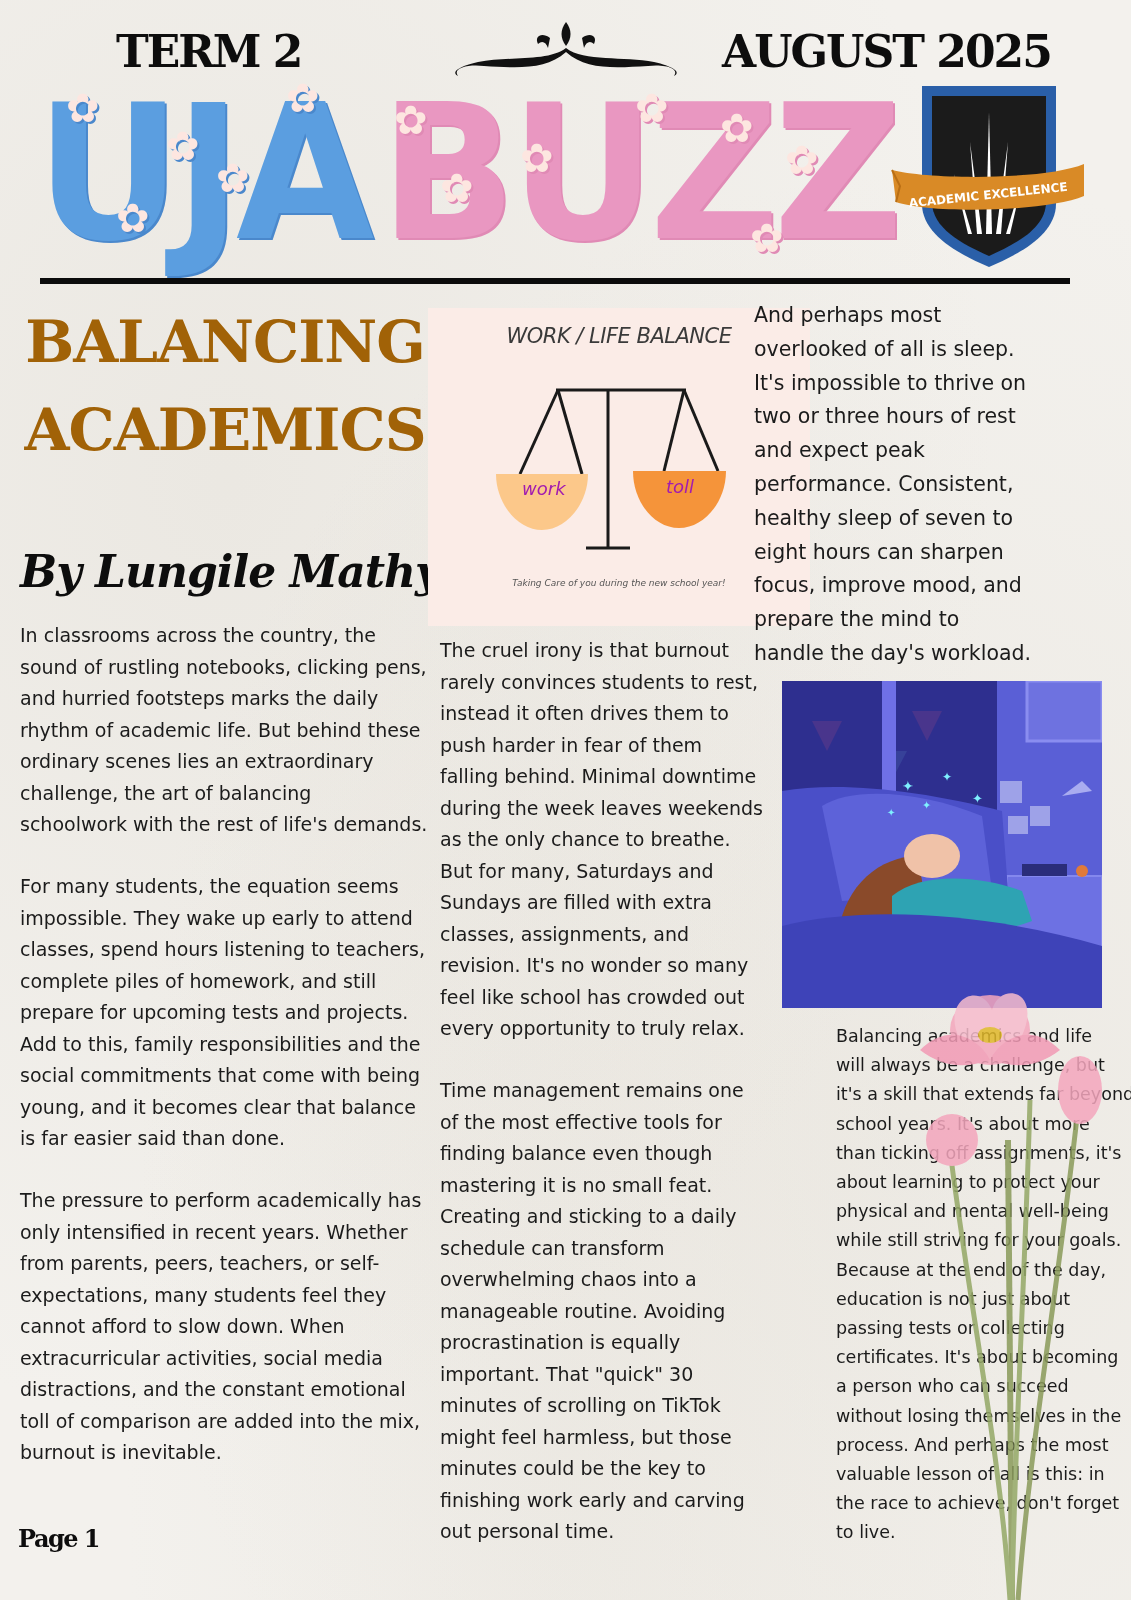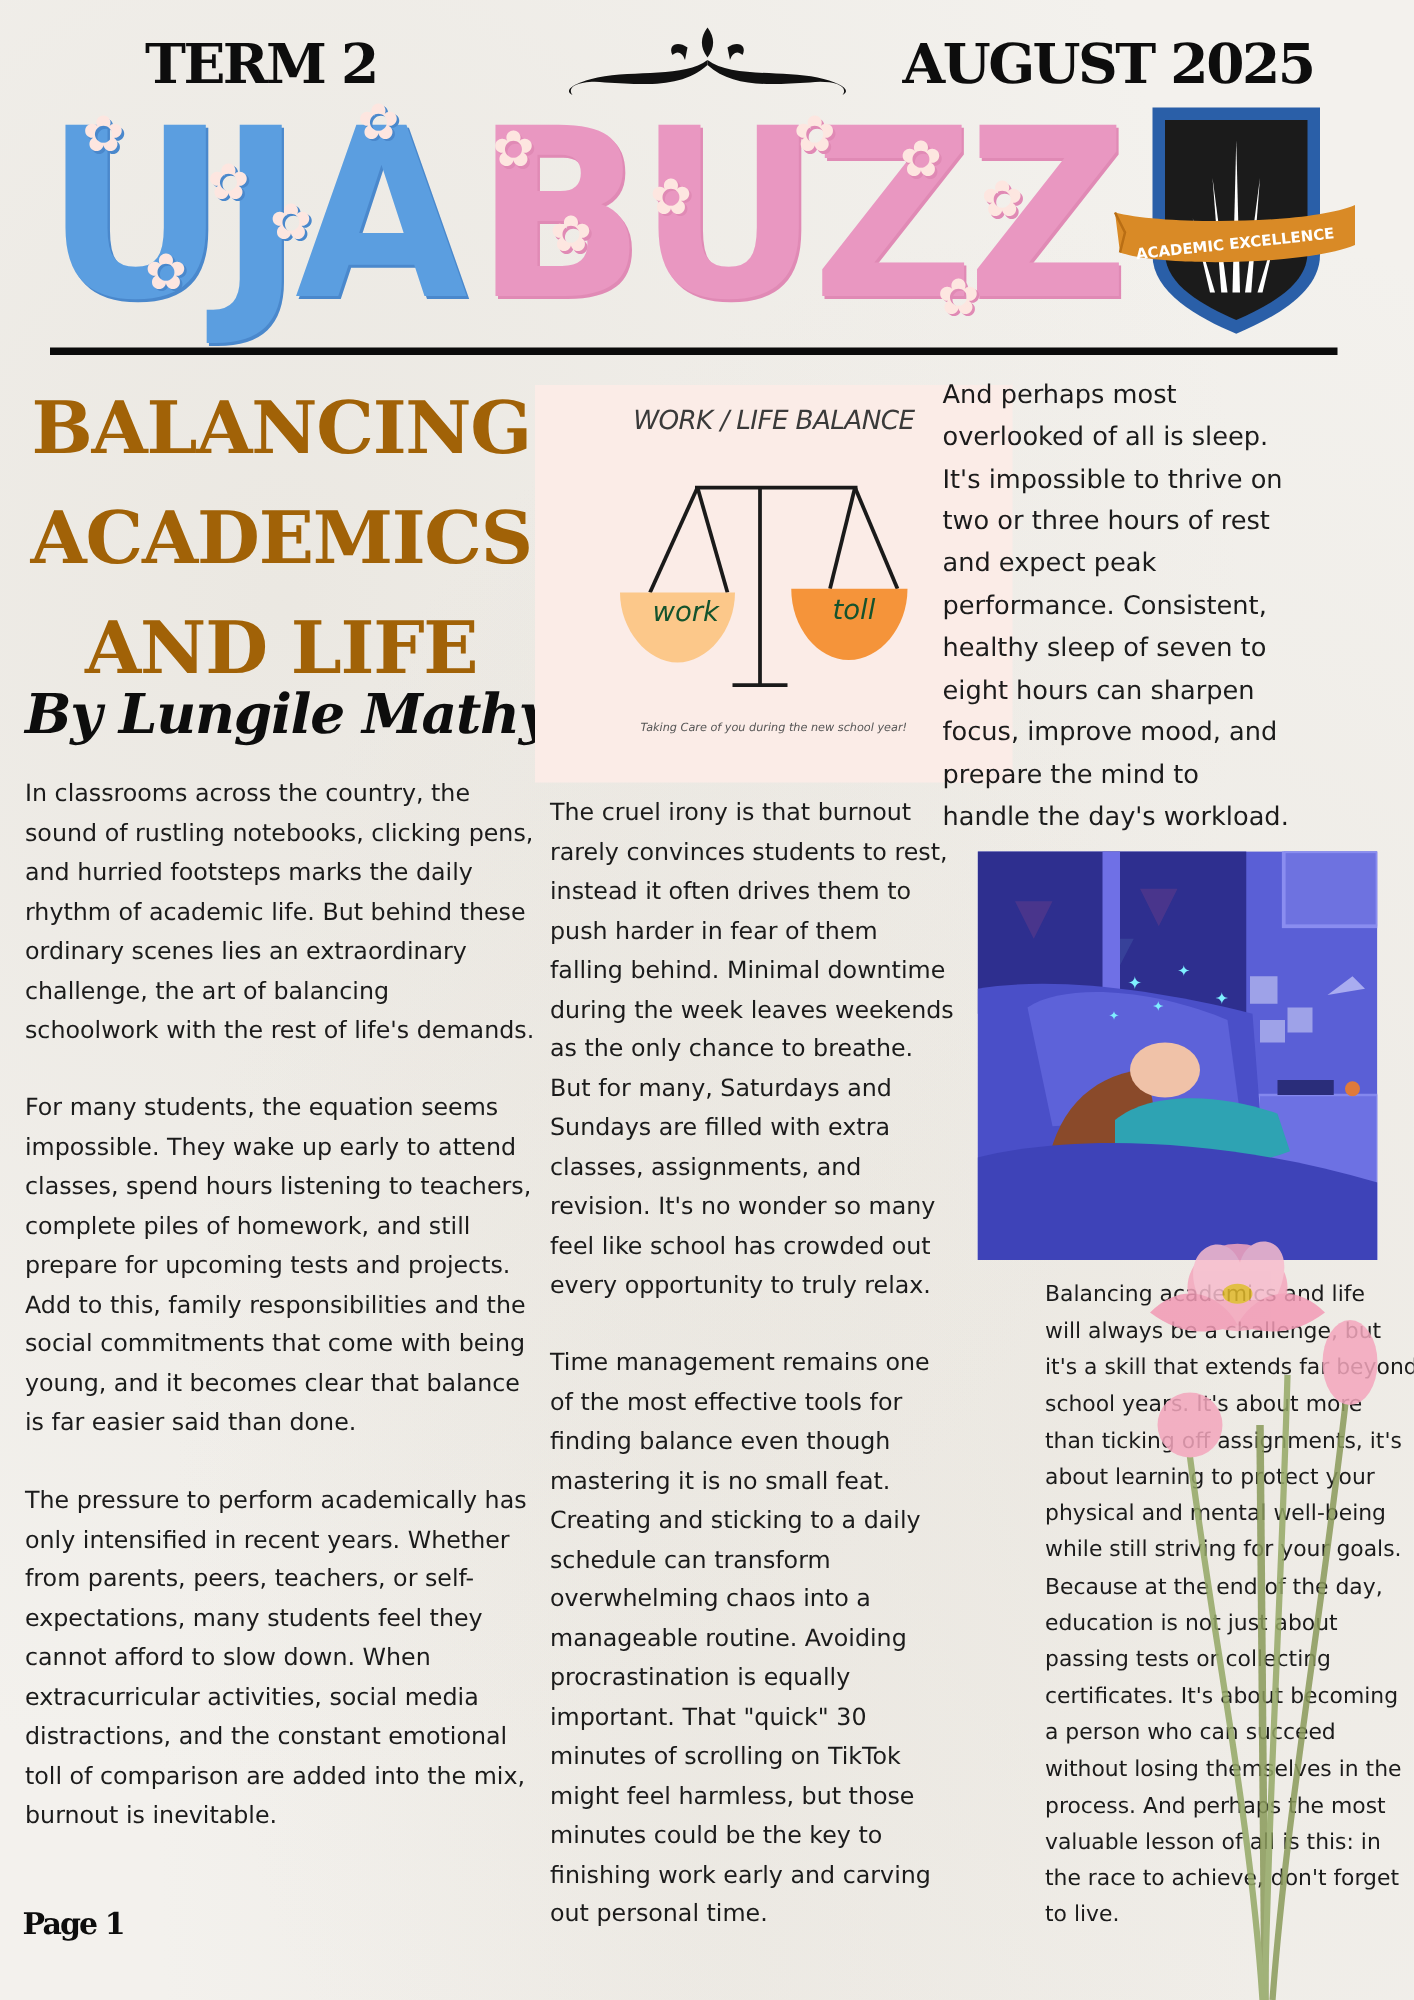--- a/index.html
+++ b/index.html
@@ -67,21 +67,21 @@
       font-family: "DejaVu Sans", sans-serif; font-size: 21px; color: #3a3a3a;
       font-style: italic; letter-spacing: -0.5px;
     }
     .balance-caption {
       position: absolute; left: 0; right: 0; top: 270px; text-align: center;
       font-family: "DejaVu Sans", sans-serif; font-size: 9px; color: #555;
       font-style: italic;
     }
     .pan-label {
       position: absolute; font-family: "DejaVu Sans", sans-serif;
-      font-style: italic; font-size: 22px; color: #14532d;
+      font-style: italic; font-size: 18px; color: #a21caf;
     }
 
     
     .sleep-card { left: 782px; top: 681px; width: 320px; height: 327px; overflow: hidden; }
 
     
     .lotus { left: 880px; top: 980px; width: 250px; height: 620px; pointer-events: none; }
 
     .page-num {
       left: 18px; top: 1524px; font-family: "DejaVu Serif", serif;
@@ -134,21 +134,20 @@
   <path d="M2 86 C40 96 156 96 194 80 L194 112 C156 128 40 130 6 118 Z" fill="#d98a26"></path>
   <path d="M2 86 L10 102 L6 118" fill="none" stroke="#b96e14" stroke-width="2"></path>
   <text x="98" y="115" text-anchor="middle" font-family="DejaVu Sans, sans-serif" font-weight="bold" font-size="12" fill="#fff" transform="rotate(-6 98 110)">ACADEMIC EXCELLENCE</text>
 </svg>
 
 <div class="abs rule"></div>
 
 <div class="abs headline">
   <div>BALANCING</div>
   <div>ACADEMICS</div>
-  <div>AND LIFE</div>
 </div>
 <div class="abs byline">By Lungile Mathye</div>
 
 <div class="abs body-text col1" style="top:620px;">In classrooms across the country, the
 sound of rustling notebooks, clicking pens,
 and hurried footsteps marks the daily
 rhythm of academic life. But behind these
 ordinary scenes lies an extraordinary
 challenge, the art of balancing
 schoolwork with the rest of life's demands.</div>

